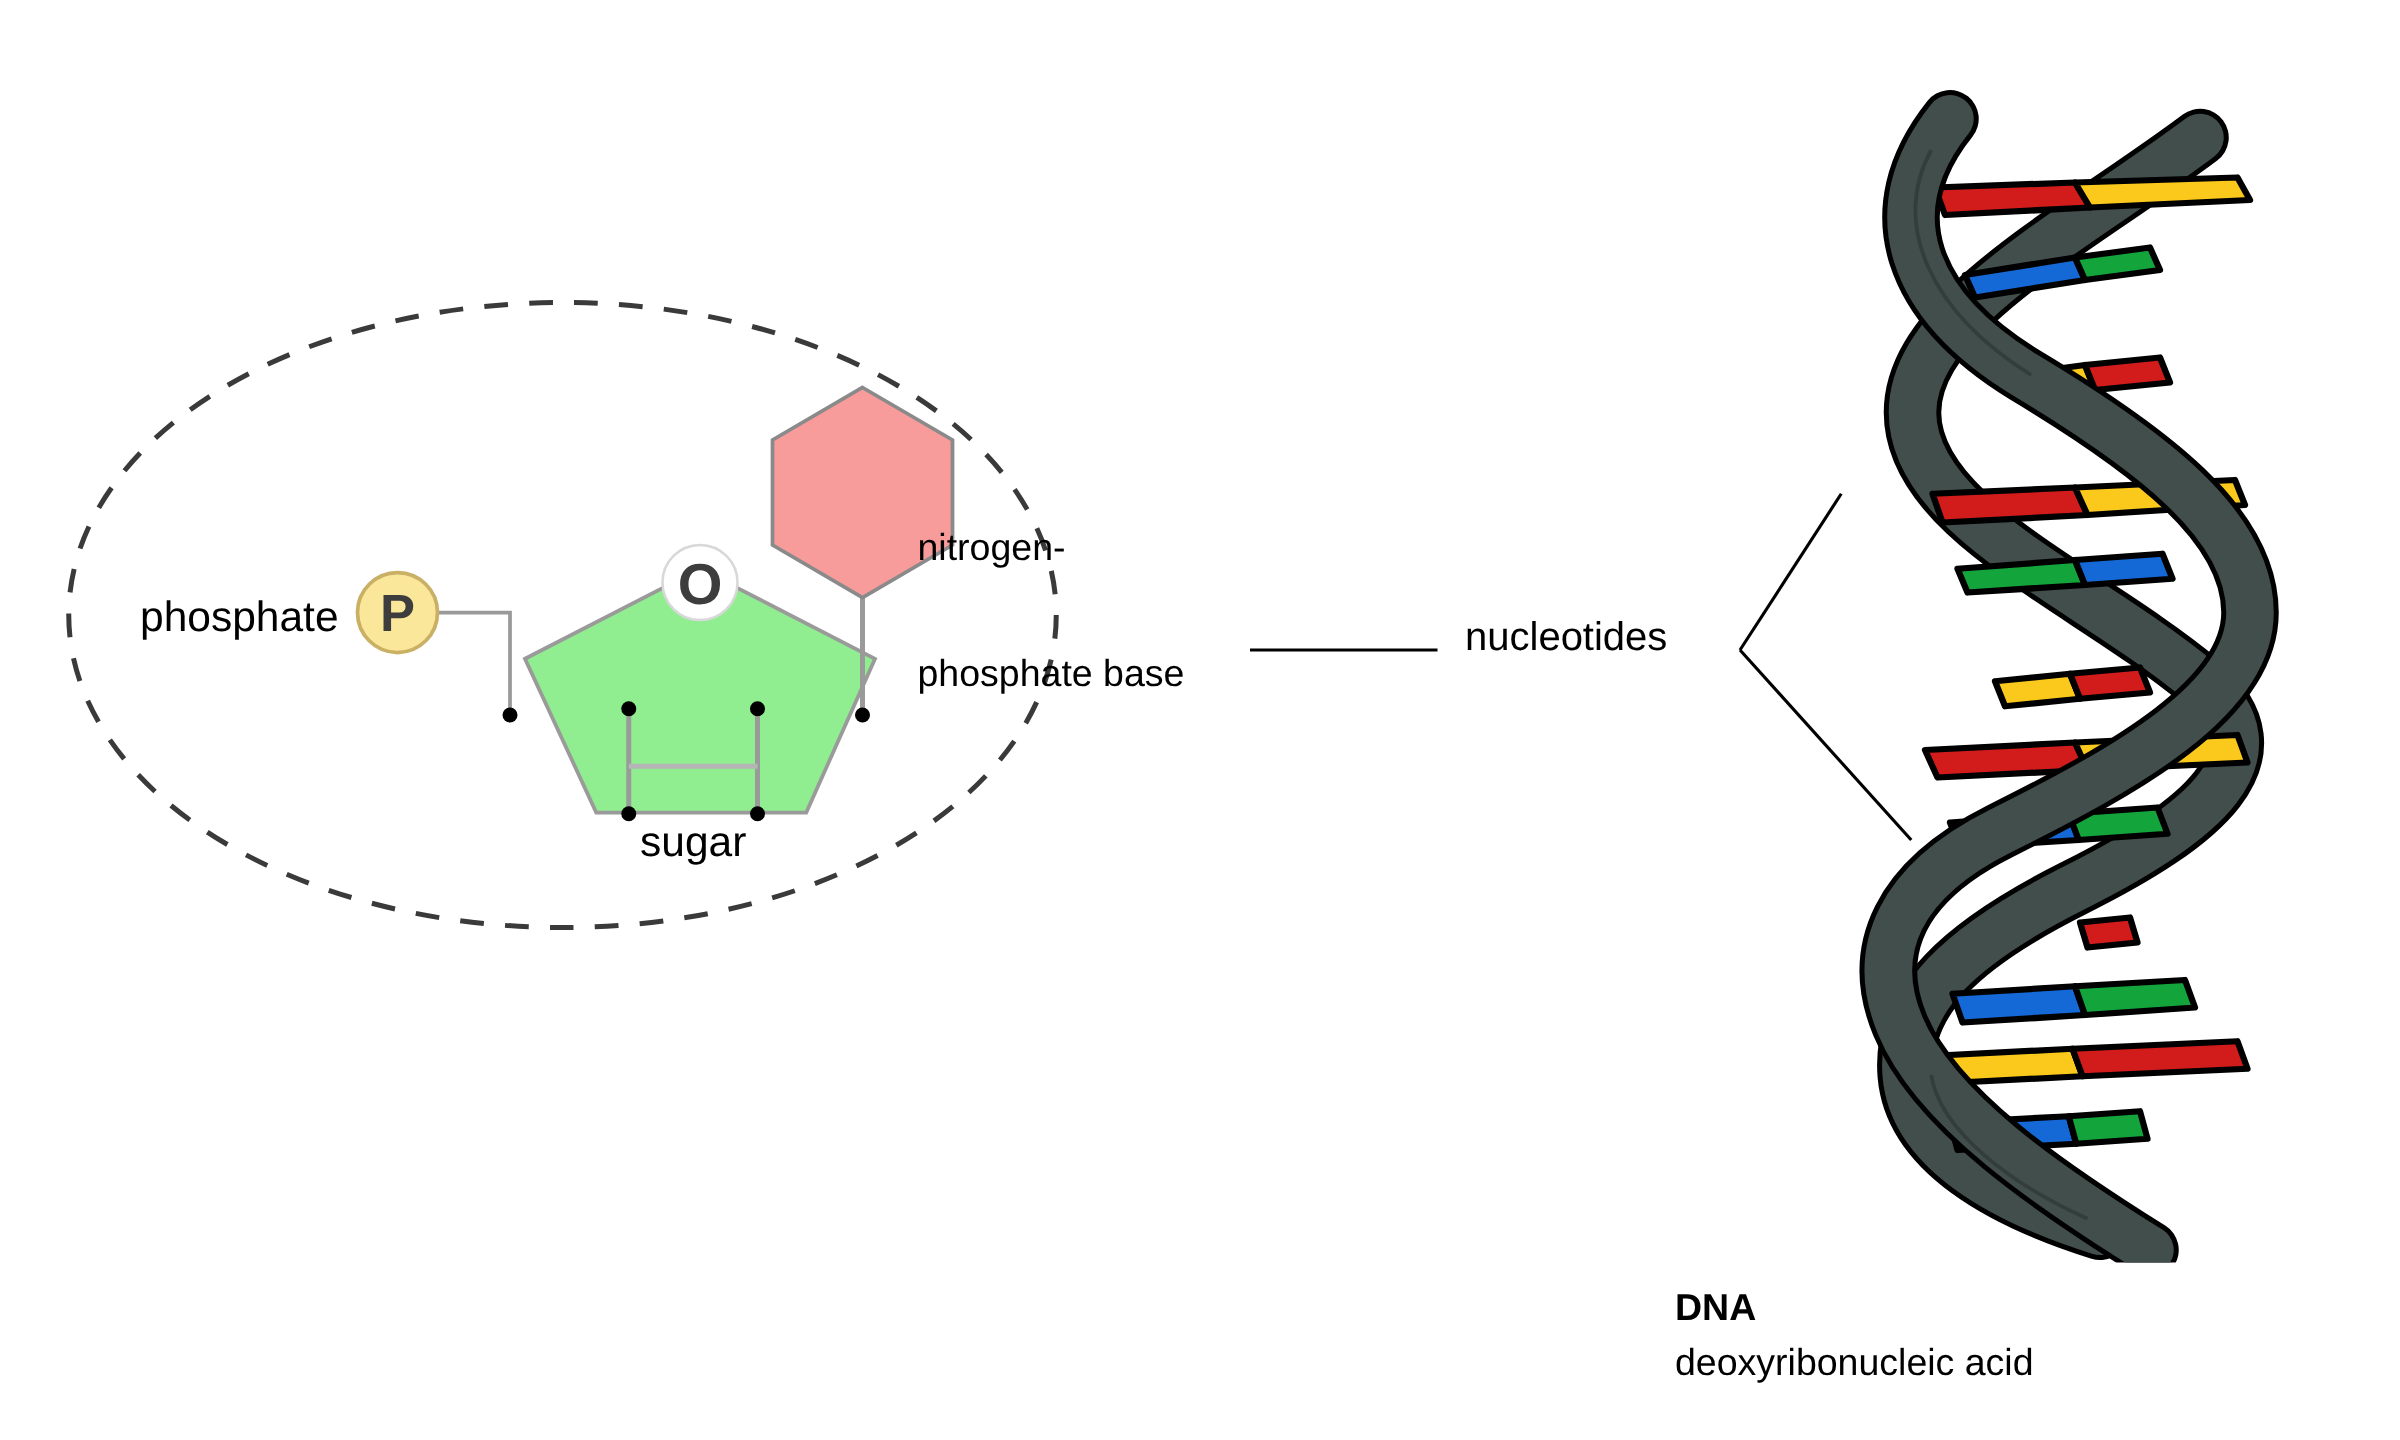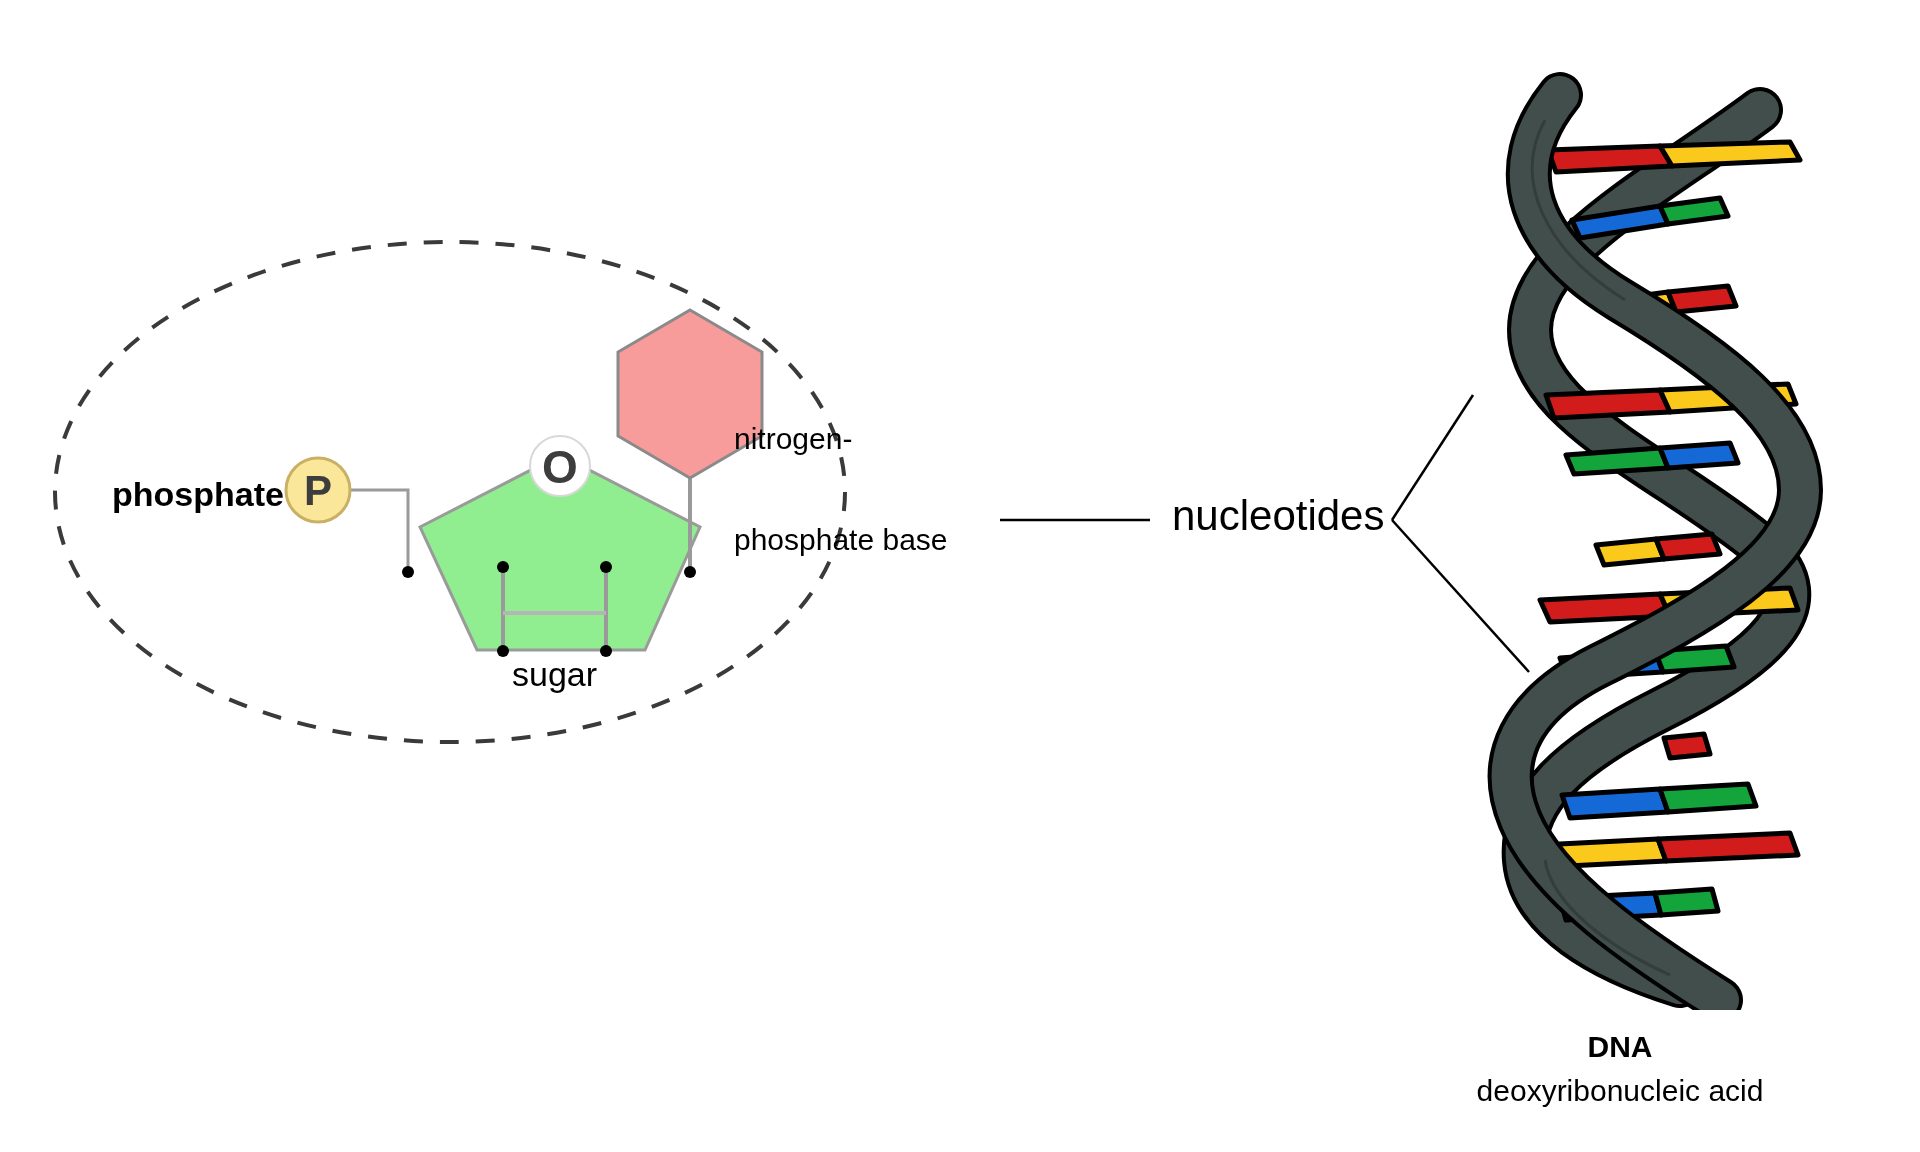--- a/index.html
+++ b/index.html
@@ -1,24 +1,24 @@
 <!DOCTYPE html>
 <html><head>
 <meta charset="utf-8">
 <style>
   html,body{margin:0;padding:0;background:#ffffff;}
   body{width:1920px;height:1152px;position:relative;overflow:hidden;
        font-family:"Liberation Sans","DejaVu Sans",sans-serif;color:#000;}
   #stage{position:absolute;inset:0;width:1920px;height:1152px;}
   .lbl{position:absolute;white-space:pre;line-height:1.12;}
-  #phosphate-label{left:112px;top:475px;font-size:34px;font-weight:bold;}
+  #phosphate-label{left:112px;top:475px;font-size:34px;}
   #base-label{left:734px;top:355px;font-size:30px;text-align:left;}
   #sugar-label{left:512px;top:655px;font-size:34px;text-align:right;}
-  #nucleotides-label{left:1172px;top:492px;font-size:42px;}
-  .cap-wrap{position:absolute;left:1340px;top:1030px;width:560px;text-align:center;}
+  #nucleotides-label{left:1172px;top:492px;font-size:32px;}
+  .cap-wrap{position:absolute;left:1340px;top:1030px;width:560px;text-align:left;}
   svg{display:block;}
 </style>
 </head>
 <body>
 
 <div id="stage">
 
   <svg width="1920" height="1152" viewBox="0 0 1920 1152">
     <defs>
       <clipPath id="helixclip">

